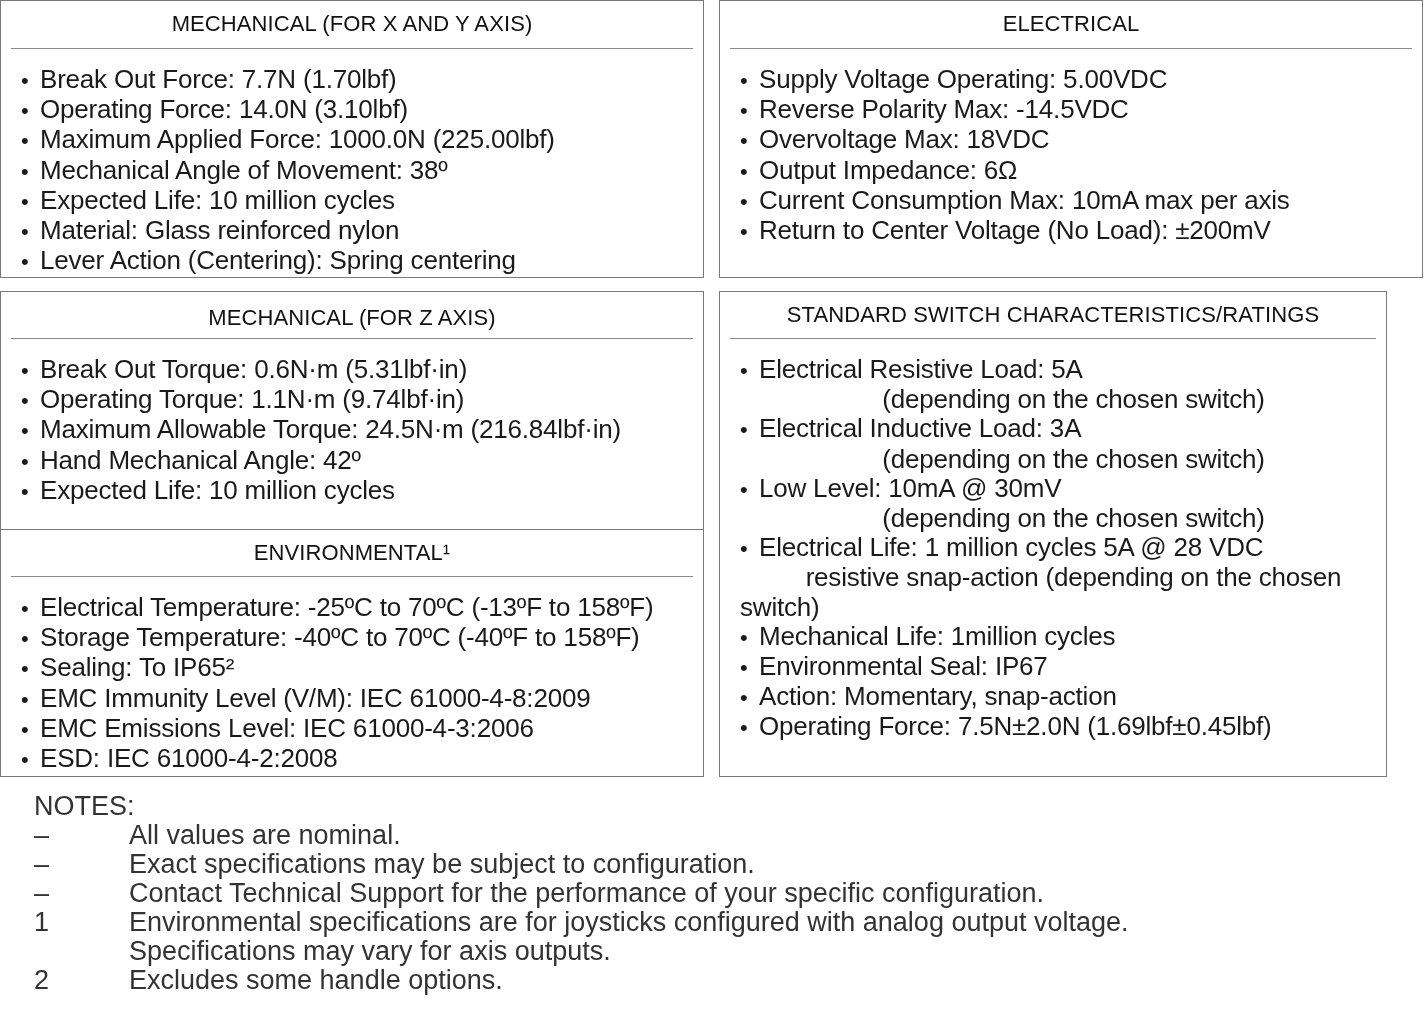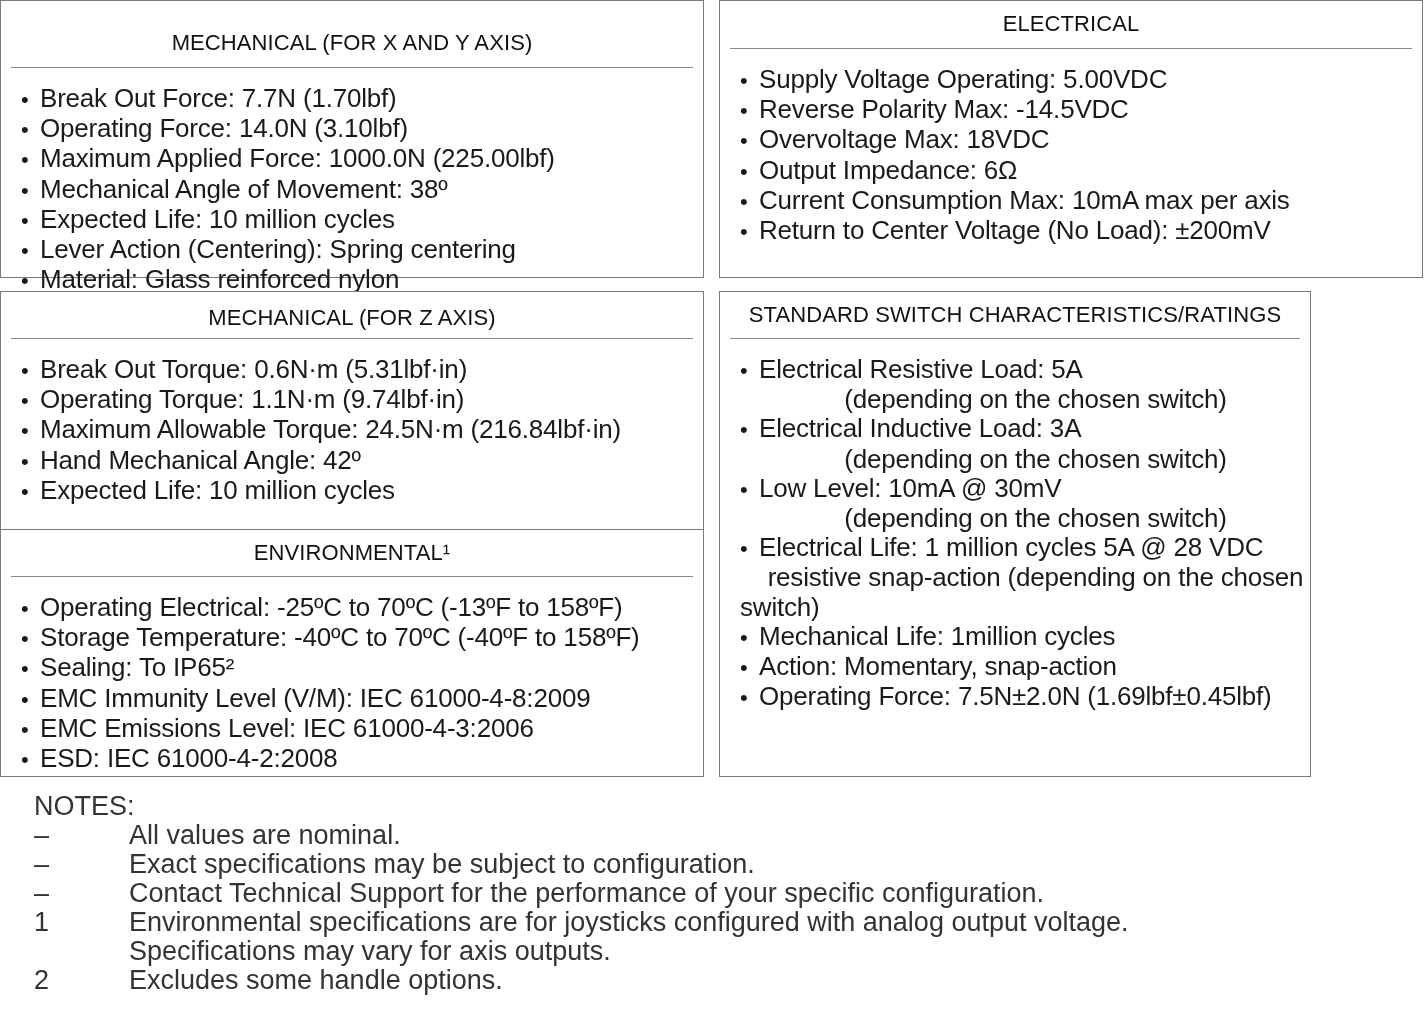--- a/index.html
+++ b/index.html
@@ -15,53 +15,53 @@
     text-align: center; font-size: 22px; color: #111;
     margin: 0 10px; border-bottom: 1.5px solid #8a8a8a;
     letter-spacing: 0.1px;
   }
   .box-body { padding: 0 0 0 20px; }
   .item { font-size: 26px; line-height: 29.2px; white-space: nowrap; color: #1a1a1a; letter-spacing: -0.2px; }
   .item .bullet { display: inline-block; width: 19px; font-size: 22px; }
   .item.cont { padding-left: 21px; text-align: center; }
   .item.cont0 { padding-left: 0; }
   #b1 { left: 0; top: 0; width: 704px; height: 278px; }
-  #b1 .box-title { height: 47px; line-height: 46px; margin-top: 19px; }
+  #b1 .box-title { height: 47px; line-height: 46px; }
   #b1 .box-body { padding-top: 16px; }
   #b2 { left: 719px; top: 0; width: 704px; height: 278px; }
   #b2 .box-title { height: 47px; line-height: 46px; }
   #b2 .box-body { padding-top: 16px; }
   #b3 { left: 0; top: 291px; width: 704px; height: 284px; }
   #b3 .box-title { height: 46px; line-height: 52px; }
   #b3 .box-body { padding-top: 16px; }
   #b4 { left: 0; top: 529px; width: 704px; height: 248px; }
   #b4 .box-title { height: 46px; line-height: 46px; }
   #b4 .box-body { padding-top: 16px; }
-  #b5 { left: 719px; top: 291px; width: 592px; height: 486px; }
+  #b5 { left: 719px; top: 291px; width: 668px; height: 486px; }
   #b5 .box-title { height: 46px; line-height: 46px; }
   #b5 .box-body { padding-top: 16px; }
   .notes { position: absolute; left: 34px; top: 792px; font-size: 27px; color: #333; }
   .notes .title { line-height: 29px; }
   .note-row { display: flex; line-height: 29px; }
   .note-row .mark { width: 95px; }
   .note-row .text { white-space: nowrap; }
 </style>
 </head>
 <body>
 
 <div class="box" id="b1">
   <div class="box-title">MECHANICAL (FOR X AND Y AXIS)</div>
   <div class="box-body">
       <div class="item"><span class="bullet">•</span><span>Break Out Force:  7.7N (1.70lbf)</span></div>
       <div class="item"><span class="bullet">•</span><span>Operating Force:  14.0N (3.10lbf)</span></div>
       <div class="item"><span class="bullet">•</span><span>Maximum Applied Force:  1000.0N (225.00lbf)</span></div>
       <div class="item"><span class="bullet">•</span><span>Mechanical Angle of Movement:  38º</span></div>
       <div class="item"><span class="bullet">•</span><span>Expected Life:  10 million cycles</span></div>
+      <div class="item"><span class="bullet">•</span><span>Material:  Glass reinforced nylon</span></div>
       <div class="item"><span class="bullet">•</span><span>Lever Action (Centering):  Spring centering</span></div>
-      <div class="item"><span class="bullet">•</span><span>Material:  Glass reinforced nylon</span></div>
     </div>
 </div>
 
 <div class="box" id="b2">
   <div class="box-title">ELECTRICAL</div>
   <div class="box-body">
       <div class="item"><span class="bullet">•</span><span>Supply Voltage Operating:  5.00VDC</span></div>
       <div class="item"><span class="bullet">•</span><span>Reverse Polarity Max:  -14.5VDC</span></div>
       <div class="item"><span class="bullet">•</span><span>Overvoltage Max:  18VDC</span></div>
       <div class="item"><span class="bullet">•</span><span>Output Impedance:  6Ω</span></div>
@@ -77,21 +77,21 @@
       <div class="item"><span class="bullet">•</span><span>Operating Torque:  1.1N·m (9.74lbf·in)</span></div>
       <div class="item"><span class="bullet">•</span><span>Maximum Allowable Torque:  24.5N·m (216.84lbf·in)</span></div>
       <div class="item"><span class="bullet">•</span><span>Hand Mechanical Angle:  42º</span></div>
       <div class="item"><span class="bullet">•</span><span>Expected Life:  10 million cycles</span></div>
     </div>
 </div>
 
 <div class="box" id="b4">
   <div class="box-title">ENVIRONMENTAL¹</div>
   <div class="box-body">
-      <div class="item"><span class="bullet">•</span><span>Operating Electrical:  -25ºC to 70ºC (-13ºF to 158ºF)</span></div>
+      <div class="item"><span class="bullet">•</span><span>Electrical Temperature:  -25ºC to 70ºC (-13ºF to 158ºF)</span></div>
       <div class="item"><span class="bullet">•</span><span>Storage Temperature:  -40ºC to 70ºC (-40ºF to 158ºF)</span></div>
       <div class="item"><span class="bullet">•</span><span>Sealing:  To IP65²</span></div>
       <div class="item"><span class="bullet">•</span><span>EMC Immunity Level (V/M):  IEC 61000-4-8:2009</span></div>
       <div class="item"><span class="bullet">•</span><span>EMC Emissions Level:  IEC 61000-4-3:2006</span></div>
       <div class="item"><span class="bullet">•</span><span>ESD:  IEC 61000-4-2:2008</span></div>
     </div>
 </div>
 
 <div class="box" id="b5">
   <div class="box-title">STANDARD SWITCH CHARACTERISTICS/RATINGS</div>
@@ -99,20 +99,21 @@
       <div class="item"><span class="bullet">•</span><span>Electrical Resistive Load:  5A</span></div>
       <div class="item cont"><span>(depending on the chosen switch)</span></div>
       <div class="item"><span class="bullet">•</span><span>Electrical Inductive Load:  3A</span></div>
       <div class="item cont"><span>(depending on the chosen switch)</span></div>
       <div class="item"><span class="bullet">•</span><span>Low Level:  10mA @ 30mV</span></div>
       <div class="item cont"><span>(depending on the chosen switch)</span></div>
       <div class="item"><span class="bullet">•</span><span>Electrical Life:  1 million cycles 5A @ 28 VDC</span></div>
       <div class="item cont"><span>resistive snap-action (depending on the chosen</span></div>
       <div class="item cont0"><span>switch)</span></div>
       <div class="item"><span class="bullet">•</span><span>Mechanical Life:  1million cycles</span></div>
+      <div class="item"><span class="bullet">•</span><span>Environmental Seal:  IP67</span></div>
       <div class="item"><span class="bullet">•</span><span>Action:  Momentary, snap-action</span></div>
       <div class="item"><span class="bullet">•</span><span>Operating Force:  7.5N±2.0N (1.69lbf±0.45lbf)</span></div>
     </div>
 </div>
 
 <div class="notes">
   <div class="title">NOTES:</div>
   <div id="notes-rows">
       <div class="note-row">
         <span class="mark">–</span>

